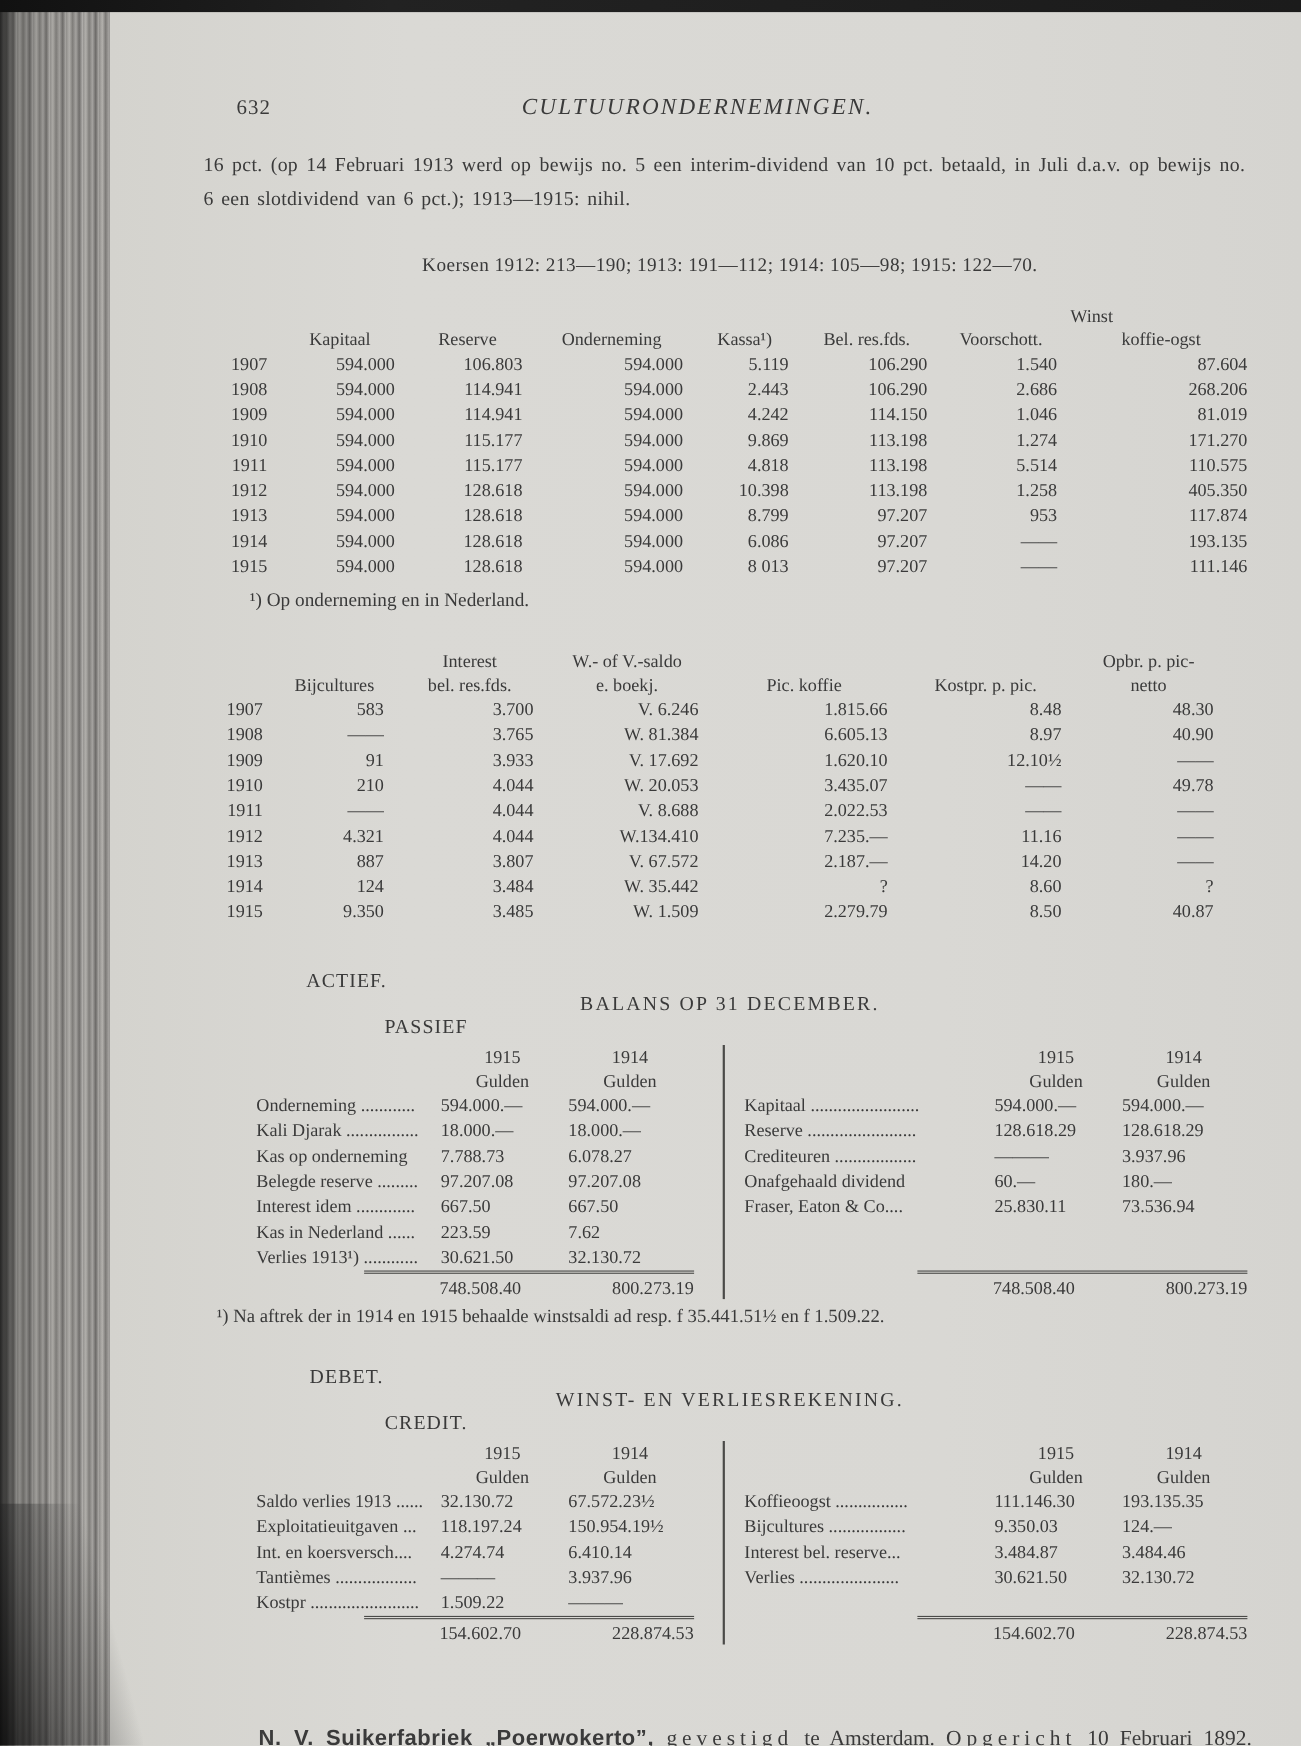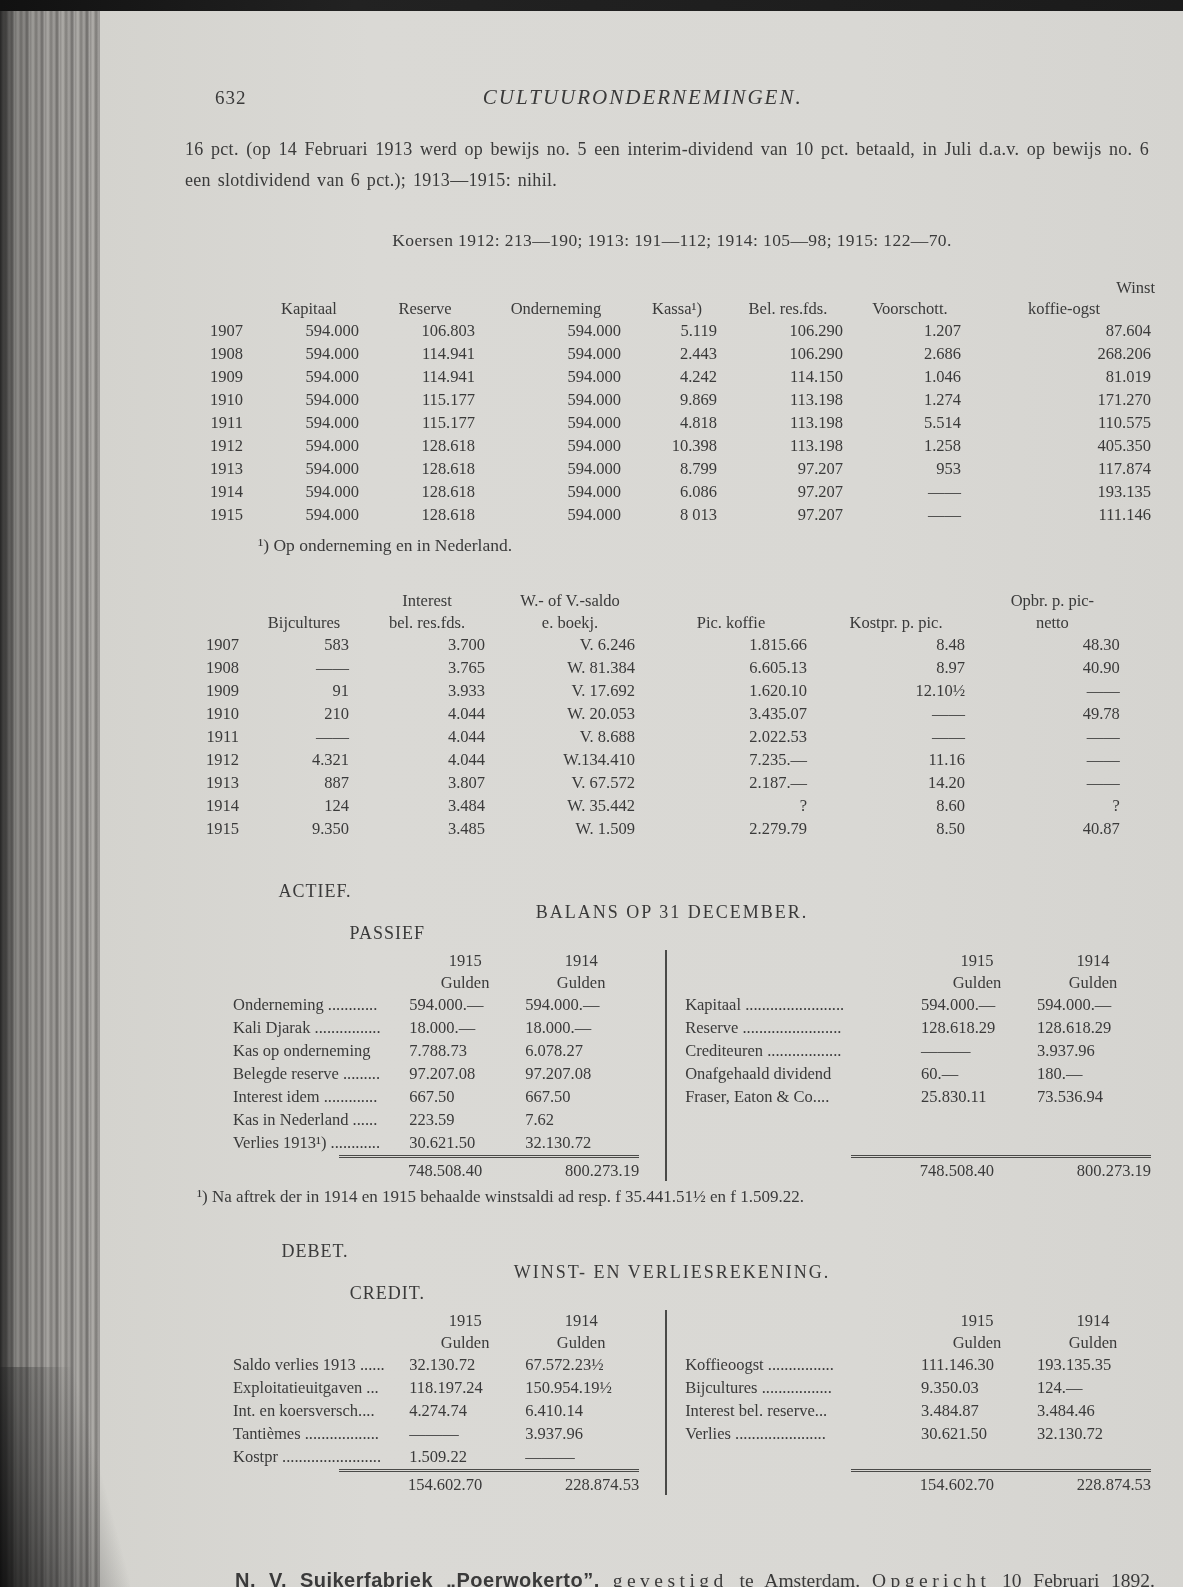--- a/index.html
+++ b/index.html
@@ -22,21 +22,21 @@
       repeating-linear-gradient(90deg,#8f8d8a 0px,#b3b1ad 3px,#7c7a77 6px,#a5a3a0 9px,#696765 12px,#b0aeab 15px);
     z-index:2;
   }
   .binding-foot{
     position:absolute;bottom:0;left:0;width:130px;height:220px;
     background:linear-gradient(75deg,rgba(10,10,10,.8) 0%,rgba(40,40,40,.45) 35%,rgba(90,90,88,0) 70%);
     z-index:2;
   }
   .page{
     position:absolute;top:11px;left:100px;width:1083px;height:1576px;
-    padding:0 24px 0 85px;box-sizing:border-box;
+    padding:0 41px 0 85px;box-sizing:border-box;
     background:linear-gradient(90deg,#d4d3ce 0%,#dad9d5 25%,#d9d8d4 70%,#d5d4d0 100%);
     z-index:1;
   }
   .page-head{display:flex;align-items:baseline;margin-top:74px;}
   .pagenum{font-size:19px;margin-left:30px;letter-spacing:1px;}
   .head-title{
     flex:1;text-align:center;font-style:italic;font-size:21px;
     letter-spacing:2px;margin-right:120px;
   }
   .intro{
@@ -44,25 +44,25 @@
     text-align:justify;letter-spacing:.3px;word-spacing:2px;
   }
   .koersen{margin:34px 0 0 0;text-align:center;font-size:17.5px;letter-spacing:.4px;}
 
   table{border-collapse:collapse;}
   th{font-weight:normal;}
   
   .t1{width:100%;margin-top:26px;font-size:16.5px;}
   .t1 th{text-align:center;padding:1px 4px;}
   .t1 td{text-align:right;padding:1.5px 8px;}
-  .t1 .winst-row th{text-align:right;padding-bottom:0;}
+  .t1 .winst-row th{text-align:left;padding-bottom:0;}
   .c1-year{width:66px;}.c1-kap{width:116px;}.c1-res{width:116px;}
   .c1-ond{width:146px;}.c1-kas{width:96px;}.c1-bel{width:126px;}
   .c1-voor{width:118px;}
-  .fn{margin:8px 0 0 73px;font-size:17.5px;}
+  .fn{margin:8px 0 0 42px;font-size:17.5px;}
 
   
   .t2{width:97%;margin-top:34px;font-size:16.5px;}
   .t2 th{text-align:center;padding:1px 4px;}
   .t2 td{text-align:right;padding:1.5px 10px;}
   .c2-year{width:64px;}.c2-bij{width:110px;}.c2-int{width:136px;}
   .c2-saldo{width:150px;}.c2-pic{width:172px;}.c2-kost{width:158px;}
 
   
   .sheet-head{display:flex;margin-top:40px;font-size:18px;letter-spacing:1px;flex-direction:column;}
@@ -138,21 +138,21 @@
         </tr>
     </thead>
     <tbody>
         <tr>
           <td>1907</td>
           <td>594.000</td>
           <td>106.803</td>
           <td>594.000</td>
           <td>5.119</td>
           <td>106.290</td>
-          <td>1.207</td>
+          <td>1.540</td>
           <td>87.604</td>
         </tr>
         <tr>
           <td>1908</td>
           <td>594.000</td>
           <td>114.941</td>
           <td>594.000</td>
           <td>2.443</td>
           <td>106.290</td>
           <td>2.686</td>

